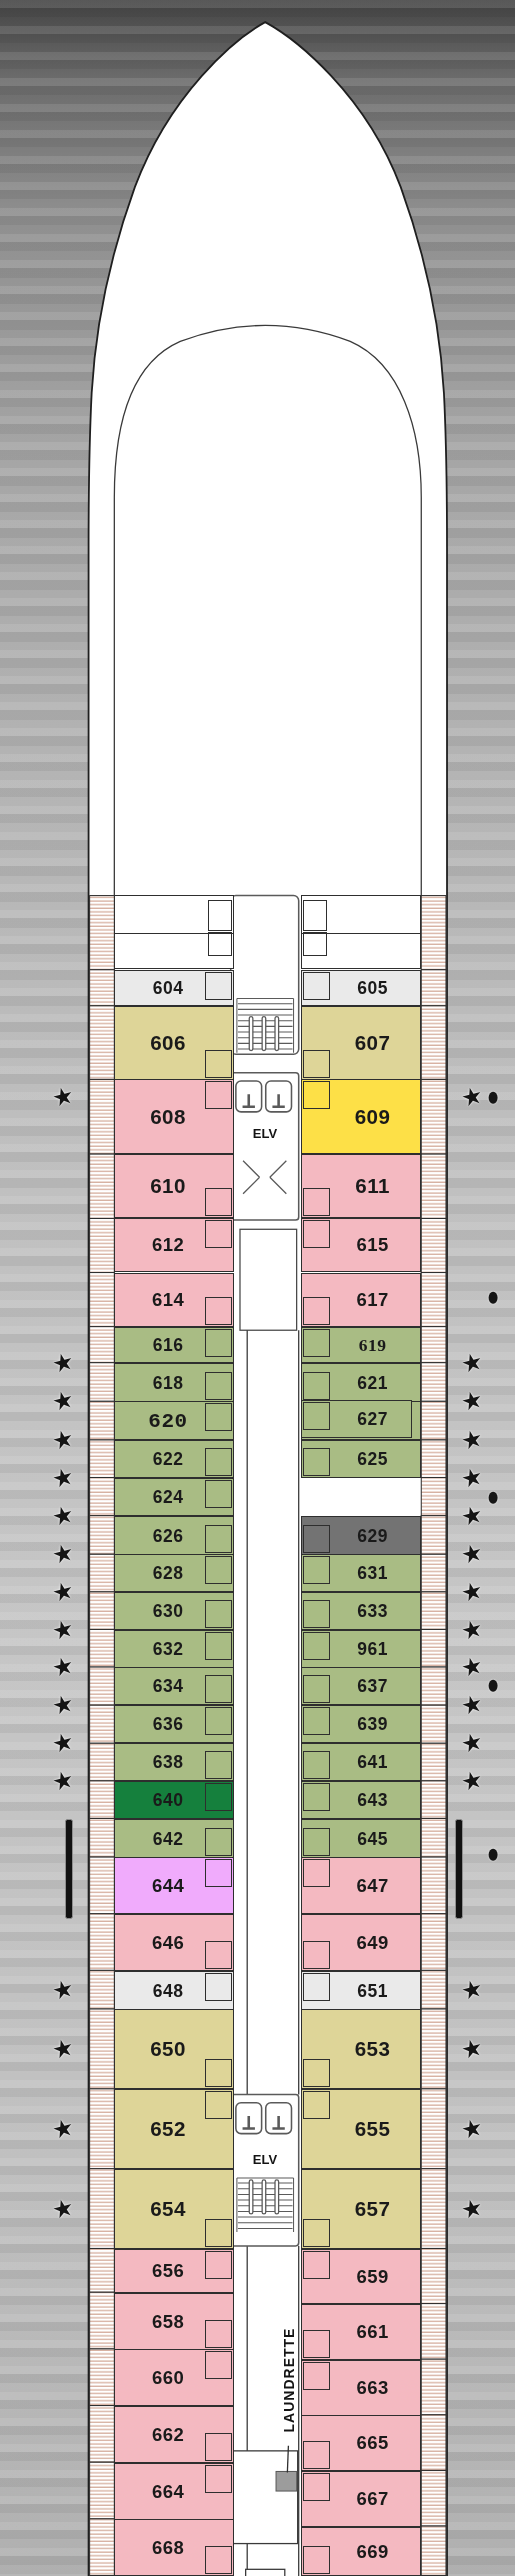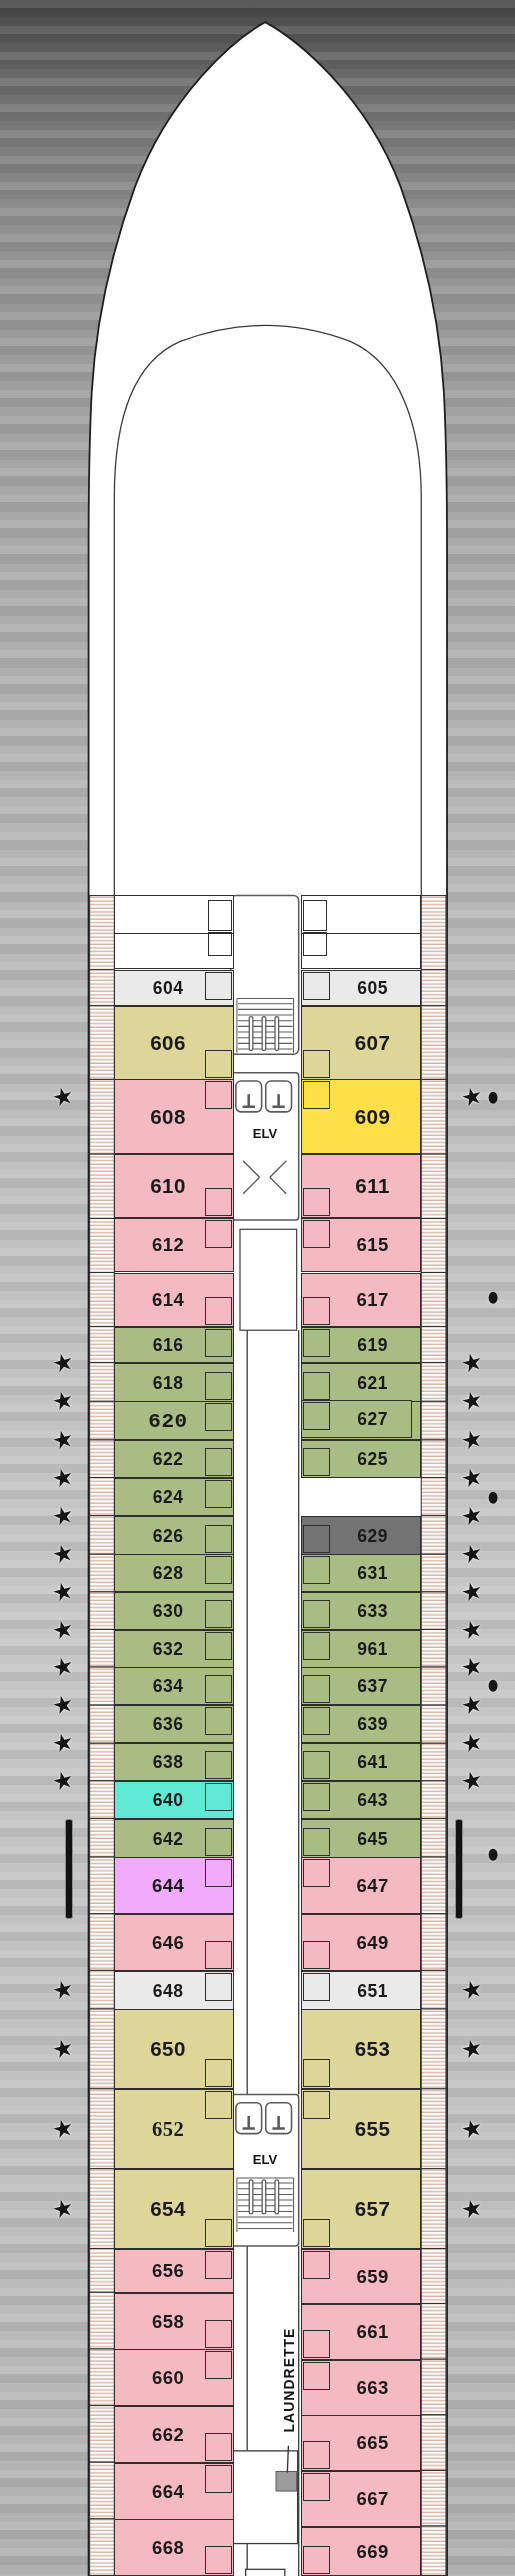--- a/index.html
+++ b/index.html
@@ -461,21 +461,21 @@
       <span class="num" style="top: 50%; font-size: 17.5px; left: 4.1px; width: 98px;">634</span>
     </div>
     <div class="cabin" style="left: 114px; top: 1705px; width: 120px; height: 38px; background: rgb(169, 188, 132);">
       <div class="inner" style="right: 1px; width: 27px; height: 28px; top: 1px;"></div>
       <span class="num" style="top: 50%; font-size: 17.5px; left: 4.1px; width: 98px;">636</span>
     </div>
     <div class="cabin" style="left: 114px; top: 1743px; width: 120px; height: 38px; background: rgb(169, 188, 132);">
       <div class="inner" style="right: 1px; width: 27px; height: 28px; bottom: 1px;"></div>
       <span class="num" style="top: 50%; font-size: 17.5px; left: 4.1px; width: 98px;">638</span>
     </div>
-    <div class="cabin" style="left: 114px; top: 1781px; width: 120px; height: 38px; background: #5eead4;">
+    <div class="cabin" style="left: 114px; top: 1781px; width: 120px; height: 38px; background: #15803d;">
       <div class="inner" style="right: 1px; width: 27px; height: 28px; top: 1px;"></div>
       <span class="num" style="top: 50%; font-size: 17.5px; left: 4.1px; width: 98px;">640</span>
     </div>
     <div class="cabin" style="left: 114px; top: 1819px; width: 120px; height: 39px; background: rgb(169, 188, 132);">
       <div class="inner" style="right: 1px; width: 27px; height: 28px; bottom: 1px;"></div>
       <span class="num" style="top: 50%; font-size: 17.5px; left: 4.1px; width: 98px;">642</span>
     </div>
     <div class="cabin" style="left: 114px; top: 1857px; width: 120px; height: 57px; background: #f0abfc;">
       <div class="inner" style="right: 1px; width: 27px; height: 28px; top: 1px;"></div>
       <span class="num" style="top: 50%; font-size: 18.5px; left: 4.1px; width: 98px;">644</span>
@@ -487,21 +487,21 @@
     <div class="cabin" style="left: 114px; top: 1971px; width: 120px; height: 39px; background: rgb(234, 234, 234);">
       <div class="inner" style="right: 1px; width: 27px; height: 28px; top: 1px;"></div>
       <span class="num" style="top: 50%; font-size: 17.5px; left: 4.1px; width: 98px;">648</span>
     </div>
     <div class="cabin" style="left: 114px; top: 2009px; width: 120px; height: 80px; background: rgb(222, 213, 152);">
       <div class="inner" style="right: 1px; width: 27px; height: 28px; bottom: 1px;"></div>
       <span class="num" style="top: 50%; font-size: 20.6px; left: 4.1px; width: 98px;">650</span>
     </div>
     <div class="cabin" style="left: 114px; top: 2089px; width: 120px; height: 80px; background: rgb(222, 213, 152);">
       <div class="inner" style="right: 1px; width: 27px; height: 28px; top: 1px;"></div>
-      <span class="num" style="top: 50%; font-size: 20.6px; left: 4.1px; width: 98px; font-family: Liberation Serif, serif;">652</span>
+      <span class="num" style="top: 50%; font-size: 20.6px; left: 4.1px; width: 98px;">652</span>
     </div>
     <div class="cabin" style="left: 114px; top: 2169px; width: 120px; height: 80px; background: rgb(222, 213, 152);">
       <div class="inner" style="right: 1px; width: 27px; height: 28px; bottom: 1px;"></div>
       <span class="num" style="top: 50%; font-size: 20.6px; left: 4.1px; width: 98px;">654</span>
     </div>
     <div class="cabin" style="left: 114px; top: 2249px; width: 120px; height: 44px; background: rgb(244, 185, 193);">
       <div class="inner" style="right: 1px; width: 27px; height: 28px; top: 1px;"></div>
       <span class="num" style="top: 50%; font-size: 18.5px; left: 4.1px; width: 98px;">656</span>
     </div>
     <div class="cabin" style="left: 114px; top: 2293px; width: 120px; height: 57px; background: rgb(244, 185, 193);">
@@ -541,21 +541,21 @@
       <span class="num" style="top: 50%; font-size: 20.6px; left: 21.6px; width: 98px;">611</span>
     </div>
     <div class="cabin" style="left: 301px; top: 1218px; width: 120px; height: 54px; background: rgb(244, 185, 193);">
       <div class="inner" style="left: 1px; width: 27px; height: 28px; top: 1px;"></div>
       <span class="num" style="top: 50%; font-size: 18.5px; left: 21.6px; width: 98px;">615</span>
     </div>
     <div class="cabin" style="left: 301px; top: 1273px; width: 120px; height: 54px; background: rgb(244, 185, 193);">
       <div class="inner" style="left: 1px; width: 27px; height: 28px; bottom: 1px;"></div>
       <span class="num" style="top: 50%; font-size: 18.5px; left: 21.6px; width: 98px;">617</span>
     </div>
-    <div class="cabin" style="left: 301px; top: 1327px; width: 120px; height: 36px; background: rgb(169, 188, 132);">
+    <div class="cabin" style="left: 301px; top: 1327px; width: 120px; height: 36px; background: rgb(169, 188, 132); font-family: Liberation Serif, serif;">
       <div class="inner" style="left: 1px; width: 27px; height: 28px; top: 1px;"></div>
       <span class="num" style="top: 50%; font-size: 17.5px; left: 21.6px; width: 98px;">619</span>
     </div>
     <div class="cabin" style="left: 301px; top: 1363px; width: 120px; height: 39px; background: rgb(169, 188, 132);">
       <div class="inner" style="left: 1px; width: 27px; height: 28px; bottom: 1px;"></div>
       <span class="num" style="top: 50%; font-size: 17.5px; left: 21.6px; width: 98px;">621</span>
     </div>
     <div class="cabin" style="left: 301px; top: 1401px; width: 120px; height: 39px; background: rgb(169, 188, 132);">
       <div class="inner" style="left: 1px; width: 27px; height: 28px; top: 1px;"></div>
       <span class="num" style="top: 50%; font-size: 17.5px; left: 21.6px; width: 98px;">623</span>

